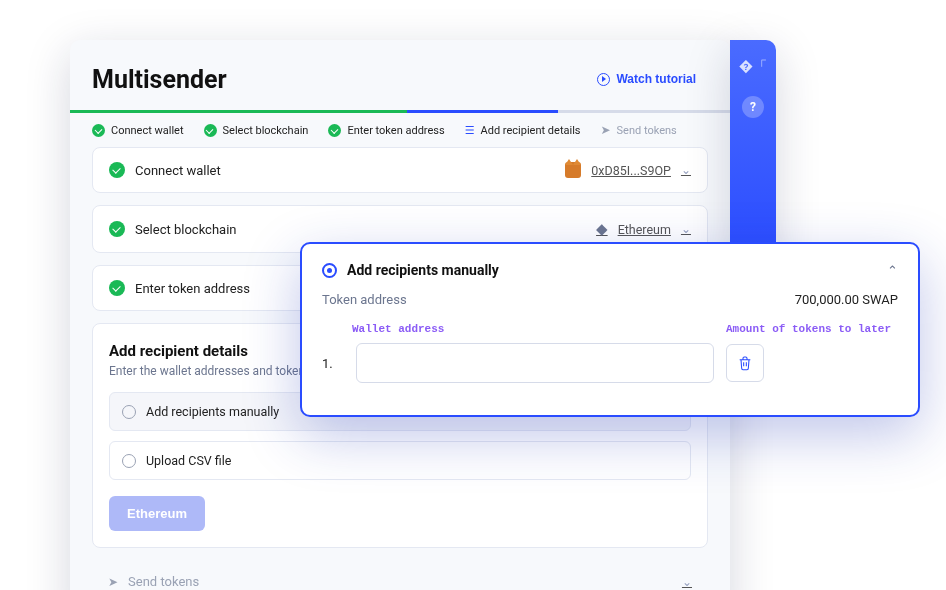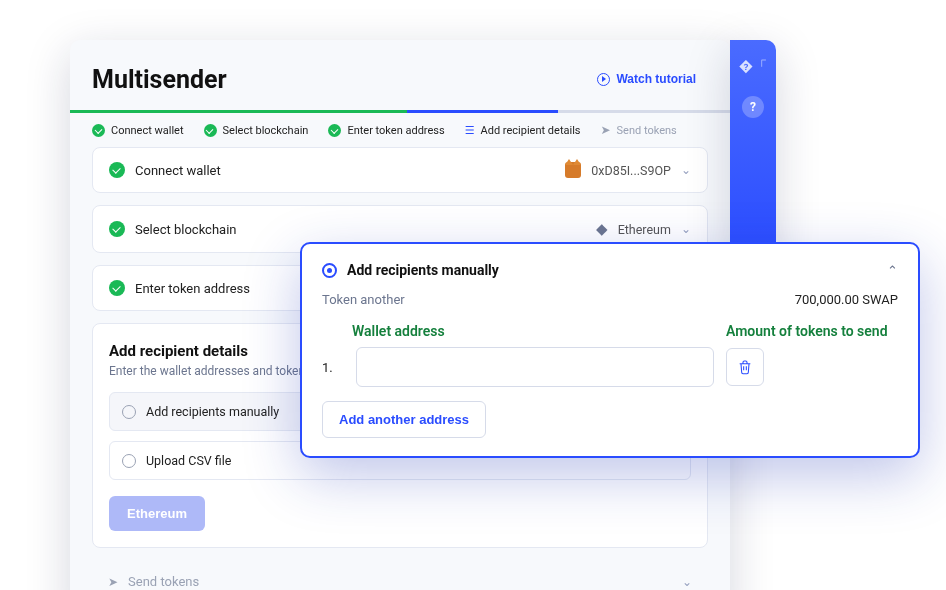--- a/index.html
+++ b/index.html
@@ -78,21 +78,21 @@
     border-radius:8px;
     padding: 14px 16px;
     display:flex; align-items:center; justify-content:space-between;
     font-size: 13px;
     color:#222;
   }
   .panel.muted-panel { background:transparent; border:none; color:#9aa2b4; }
   .panel-left { display:flex; align-items:center; gap:10px; }
   .check-bigger { width:16px; height:16px; border-radius:50%; background:#1ab956; position:relative; flex-shrink:0;}
   .check-bigger::after{content:"";position:absolute;left:5px;top:3.5px;width:4px;height:6px;border:solid #fff;border-width:0 1.8px 1.8px 0;transform:rotate(45deg);}
-  .panel-right { display:flex; align-items:center; gap:10px; color:#555; font-size:12.5px; }
+  .panel-right { display:flex; align-items:center; gap:10px; color:#555; font-size:12.5px;text-decoration:underline; }
   .chev { color:#98a2c0; font-size:12px; }
   .fox { width:16px; height:16px; background:#d67b2a; border-radius:3px; position:relative; }
   .fox::before,.fox::after{content:"";position:absolute;top:-3px;width:0;height:0;border-left:4px solid transparent;border-right:4px solid transparent;border-bottom:6px solid #e08a34;}
   .fox::before{left:0;} .fox::after{right:0;}
   .eth { color:#6c768f; font-size:15px; }
 
   .detail-block {
     background:#fff;
     border:1px solid #e4e8f2;
     border-radius:8px;
@@ -146,21 +146,21 @@
   .ov-head-left { display:flex; align-items:center; gap:10px; }
   .ov-radio { width:15px; height:15px; border:2px solid #2a4cff; border-radius:50%; position:relative;}
   .ov-radio::after{content:"";position:absolute;inset:3px;background:#2a4cff;border-radius:50%;}
   .ov-title { font-weight:700; font-size:14px; color:#111;}
   .ov-caret { color:#6c768f; font-size:13px; }
 
   .bal-row { display:flex; justify-content:space-between; font-size:13px; color:#6c768f; margin-bottom:16px;}
   .bal-val { color:#222; }
 
   .labels-row { display:flex; gap:14px; padding-left:30px; margin-bottom:8px;}
-  .lbl { font-size:14px; font-weight:600; color:#15803d;}
+  .lbl { font-size:11px; font-weight:600; color:#8b5cf6;font-family:Liberation Mono, monospace;}
   .lbl.wa { flex:0 0 360px; }
   .lbl.amt { flex:1; }
 
   .input-row { display:flex; align-items:center; gap:12px; margin-bottom:14px;}
   .row-num { width:22px; font-size:13px; color:#222; }
   .txt-input {
     height:40px; border:1px solid #d6dbe9; border-radius:6px; background:#fff;
     padding: 0 12px; font-size:13px;
   }
   .wa-input { flex:0 0 358px; }
@@ -293,33 +293,32 @@
 <div class="overlay">
   <div class="ov-head">
     <div class="ov-head-left">
       <span class="ov-radio"></span>
       <span class="ov-title">Add recipients manually</span>
     </div>
     <span class="ov-caret">⌃</span>
   </div>
 
   <div class="bal-row">
-    <span>Token another</span>
+    <span>Token address</span>
     <span class="bal-val">700,000.00 SWAP</span>
   </div>
 
   <div class="labels-row">
     <div class="lbl wa">Wallet address</div>
-    <div class="lbl amt">Amount of tokens to send</div>
+    <div class="lbl amt">Amount of tokens to later</div>
   </div>
 
   <div class="input-row">
     <div class="row-num">1.</div>
     <input class="txt-input wa-input" style="">
     <button class="trash-btn">
       <svg class="trash-svg" viewBox="0 0 24 24">
           <path d="M4 7h16M9 7V5a2 2 0 012-2h2a2 2 0 012 2v2M6 7l1 13a2 2 0 002 2h6a2 2 0 002-2l1-13M10 11v6M14 11v6"></path>
         </svg>
     </button>
   </div>
 
-  <button class="add-btn">Add another address</button>
 </div>
 
 </body></html>

